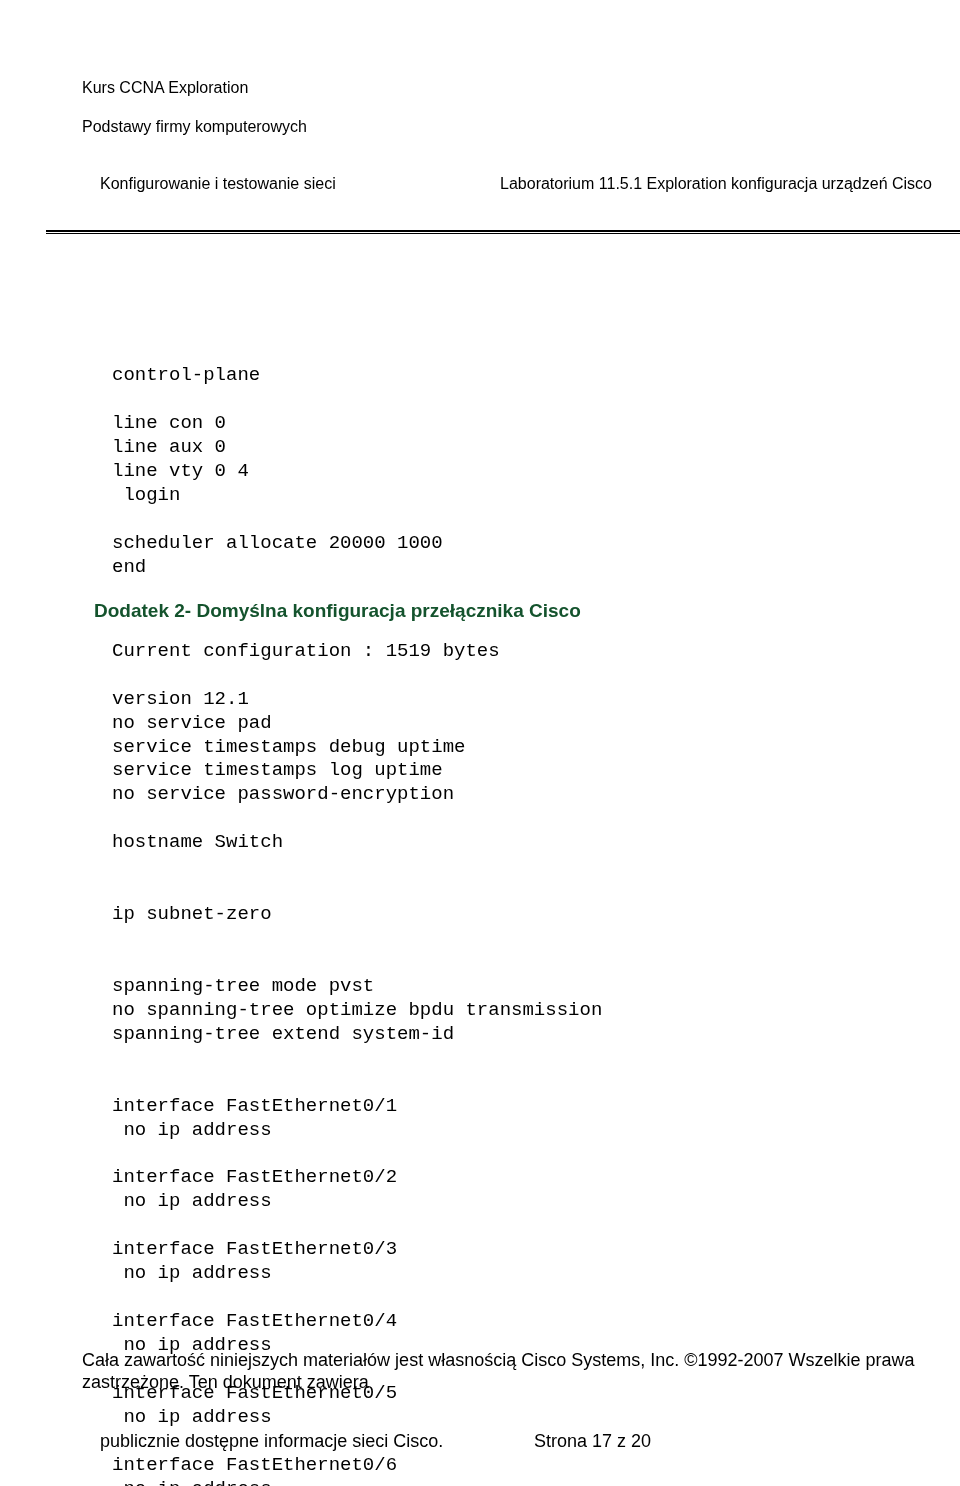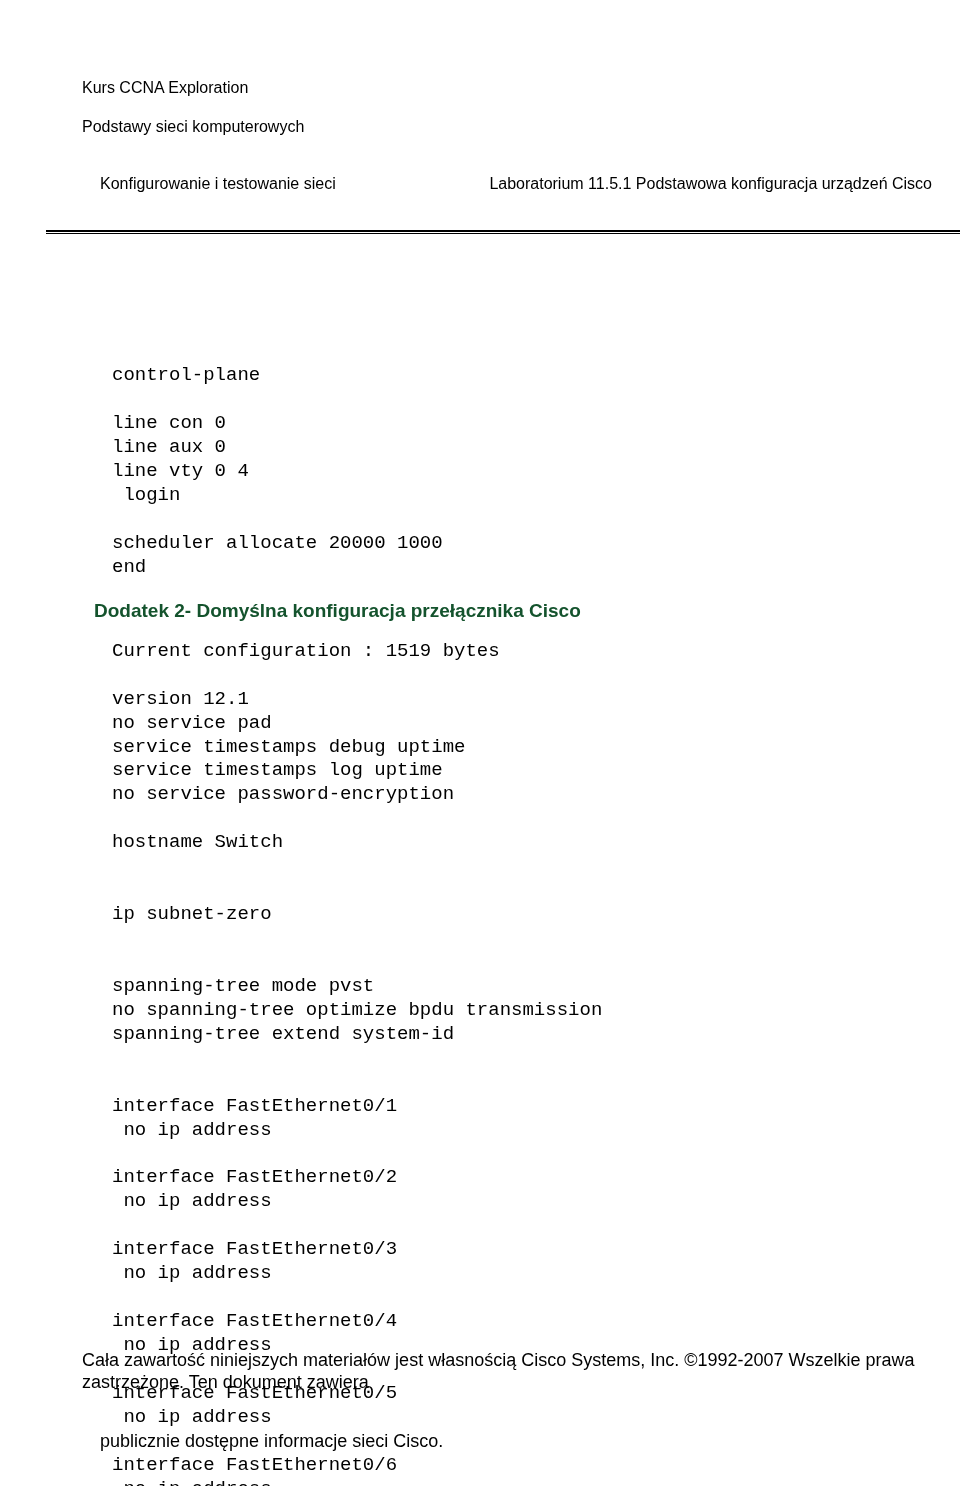--- a/index.html
+++ b/index.html
@@ -59,24 +59,24 @@
     display: flex;
   }
   .footer-left { flex: 0 0 390px; }
   .footer-right { flex: 1 1 auto; padding-left: 8px; }
 </style>
 </head>
 <body>
 
 <div class="header">
   <div>Kurs CCNA Exploration</div>
-  <div>Podstawy sieci komputerowych</div>
+  <div>Podstawy firmy komputerowych</div>
   <div class="header-row">
     <div class="header-left">Konfigurowanie i testowanie sieci</div>
-    <div class="header-right">Laboratorium 11.5.1 Podstawowa konfiguracja urządzeń Cisco</div>
+    <div class="header-right">Laboratorium 11.5.1 Exploration konfiguracja urządzeń Cisco</div>
   </div>
 </div>
 <hr class="header-rule">
 
 <div class="content">
   <div class="mono">
 control-plane
 
 line con 0
 line aux 0
@@ -127,14 +127,15 @@
  no ip address
 
 interface FastEthernet0/8
  no ip address</div>
 </div>
 
 <div class="footer">
   <div>Cała zawartość niniejszych materiałów jest własnością Cisco Systems, Inc. ©1992-2007 Wszelkie prawa zastrzeżone. Ten dokument zawiera</div>
   <div class="footer-row">
     <div class="footer-left">publicznie dostępne informacje sieci Cisco.</div>
+    <div class="footer-right">Strona 17 z 20</div>
   </div>
 </div>
 
 </body></html>

